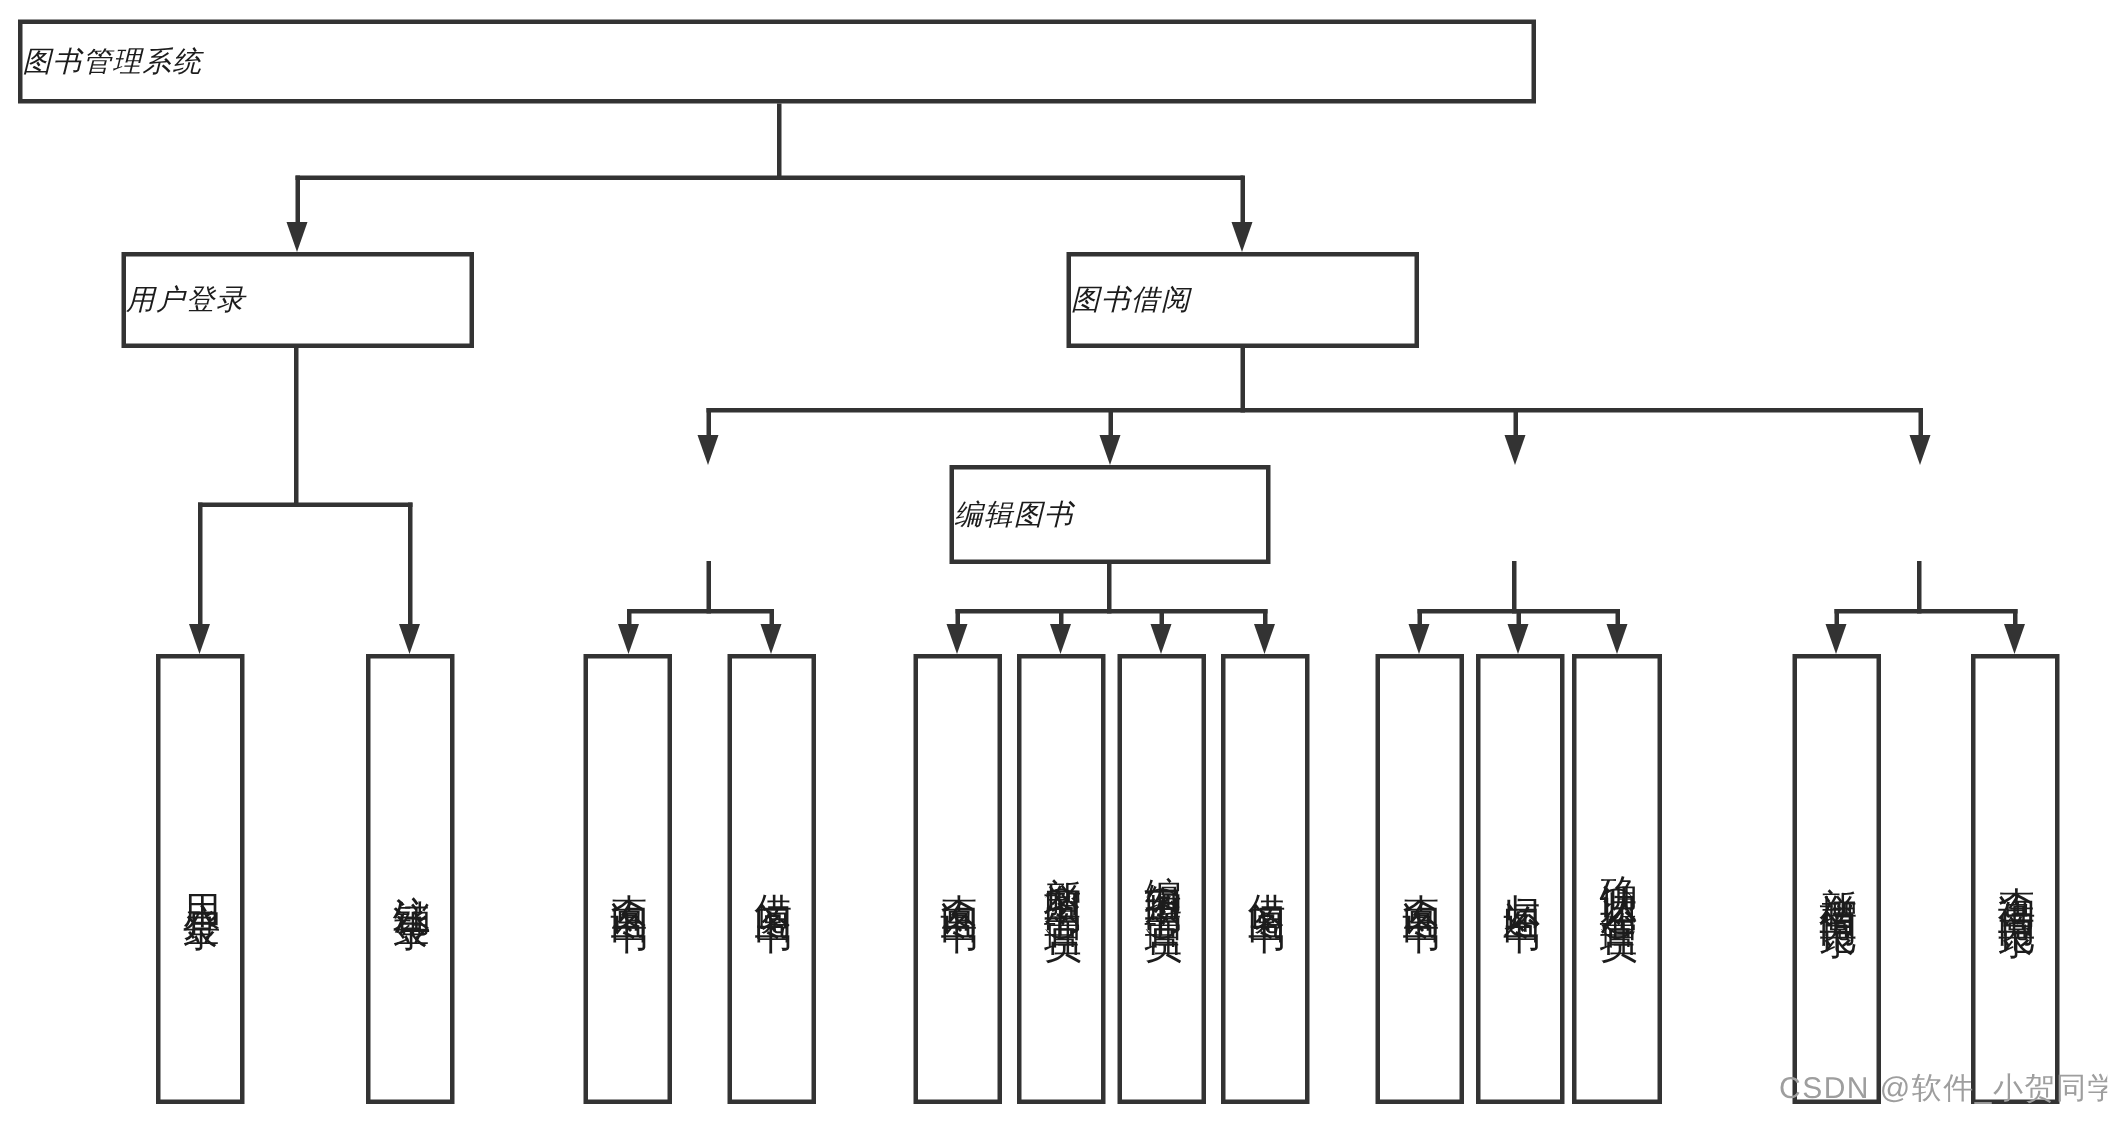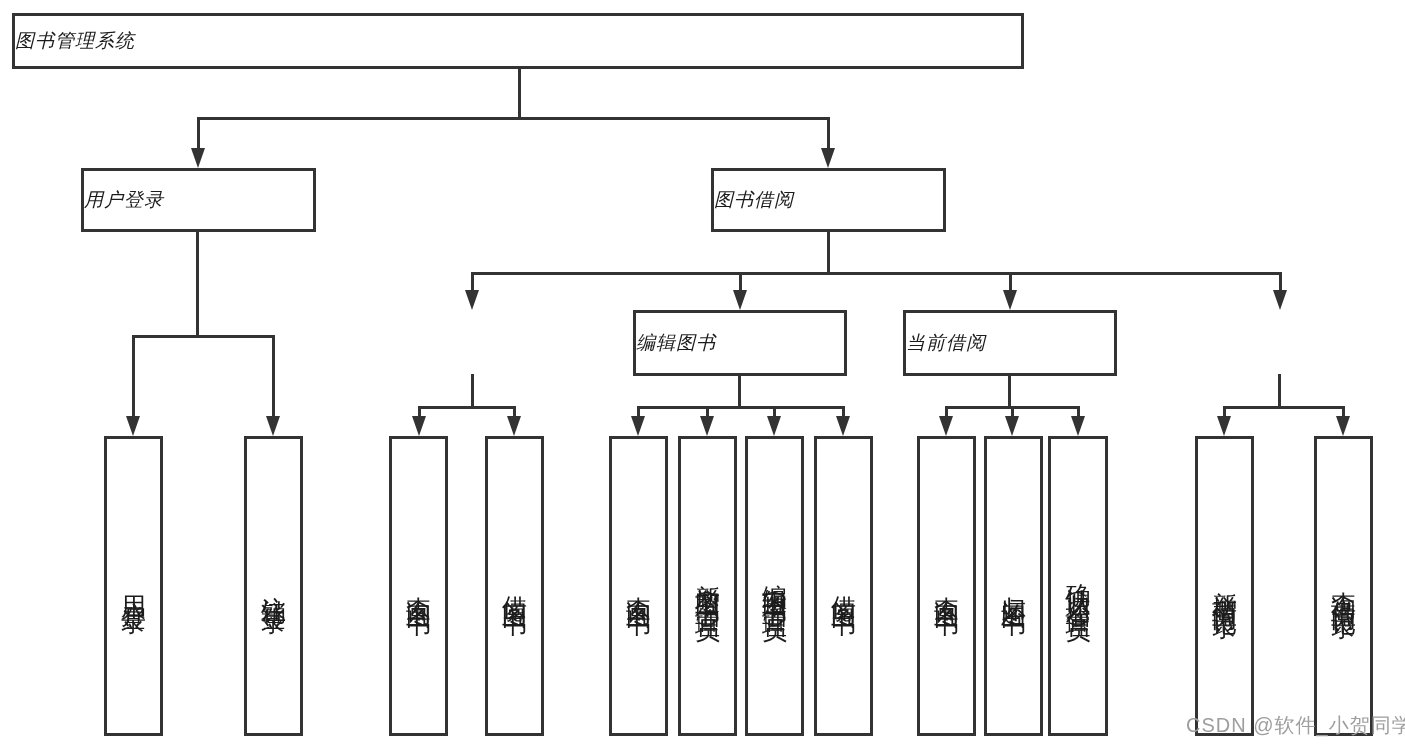--- a/index.html
+++ b/index.html
@@ -113,23 +113,20 @@
       <i class="head"></i>
     </div>
   <div class="arrow" style="left:1280px;top:272px;height:38px">
       <i class="shaft"></i>
       <i class="head"></i>
     </div>
 
   <div class="box" style="left:633px;top:310px;width:214px;height:66px">
     <span>编辑图书</span>
   </div>
-  <div class="box" style="left:903px;top:310px;width:214px;height:66px">
-    <span>当前借阅</span>
-  </div>
 
   <div class="vline" style="left:471px;top:374px;height:35px"></div>
   <div class="hline" style="left:418px;top:406px;width:98px"></div>
   <div class="arrow" style="left:419px;top:406px;height:30px">
       <i class="shaft"></i>
       <i class="head"></i>
     </div>
   <div class="arrow" style="left:514px;top:406px;height:30px">
       <i class="shaft"></i>
       <i class="head"></i>

